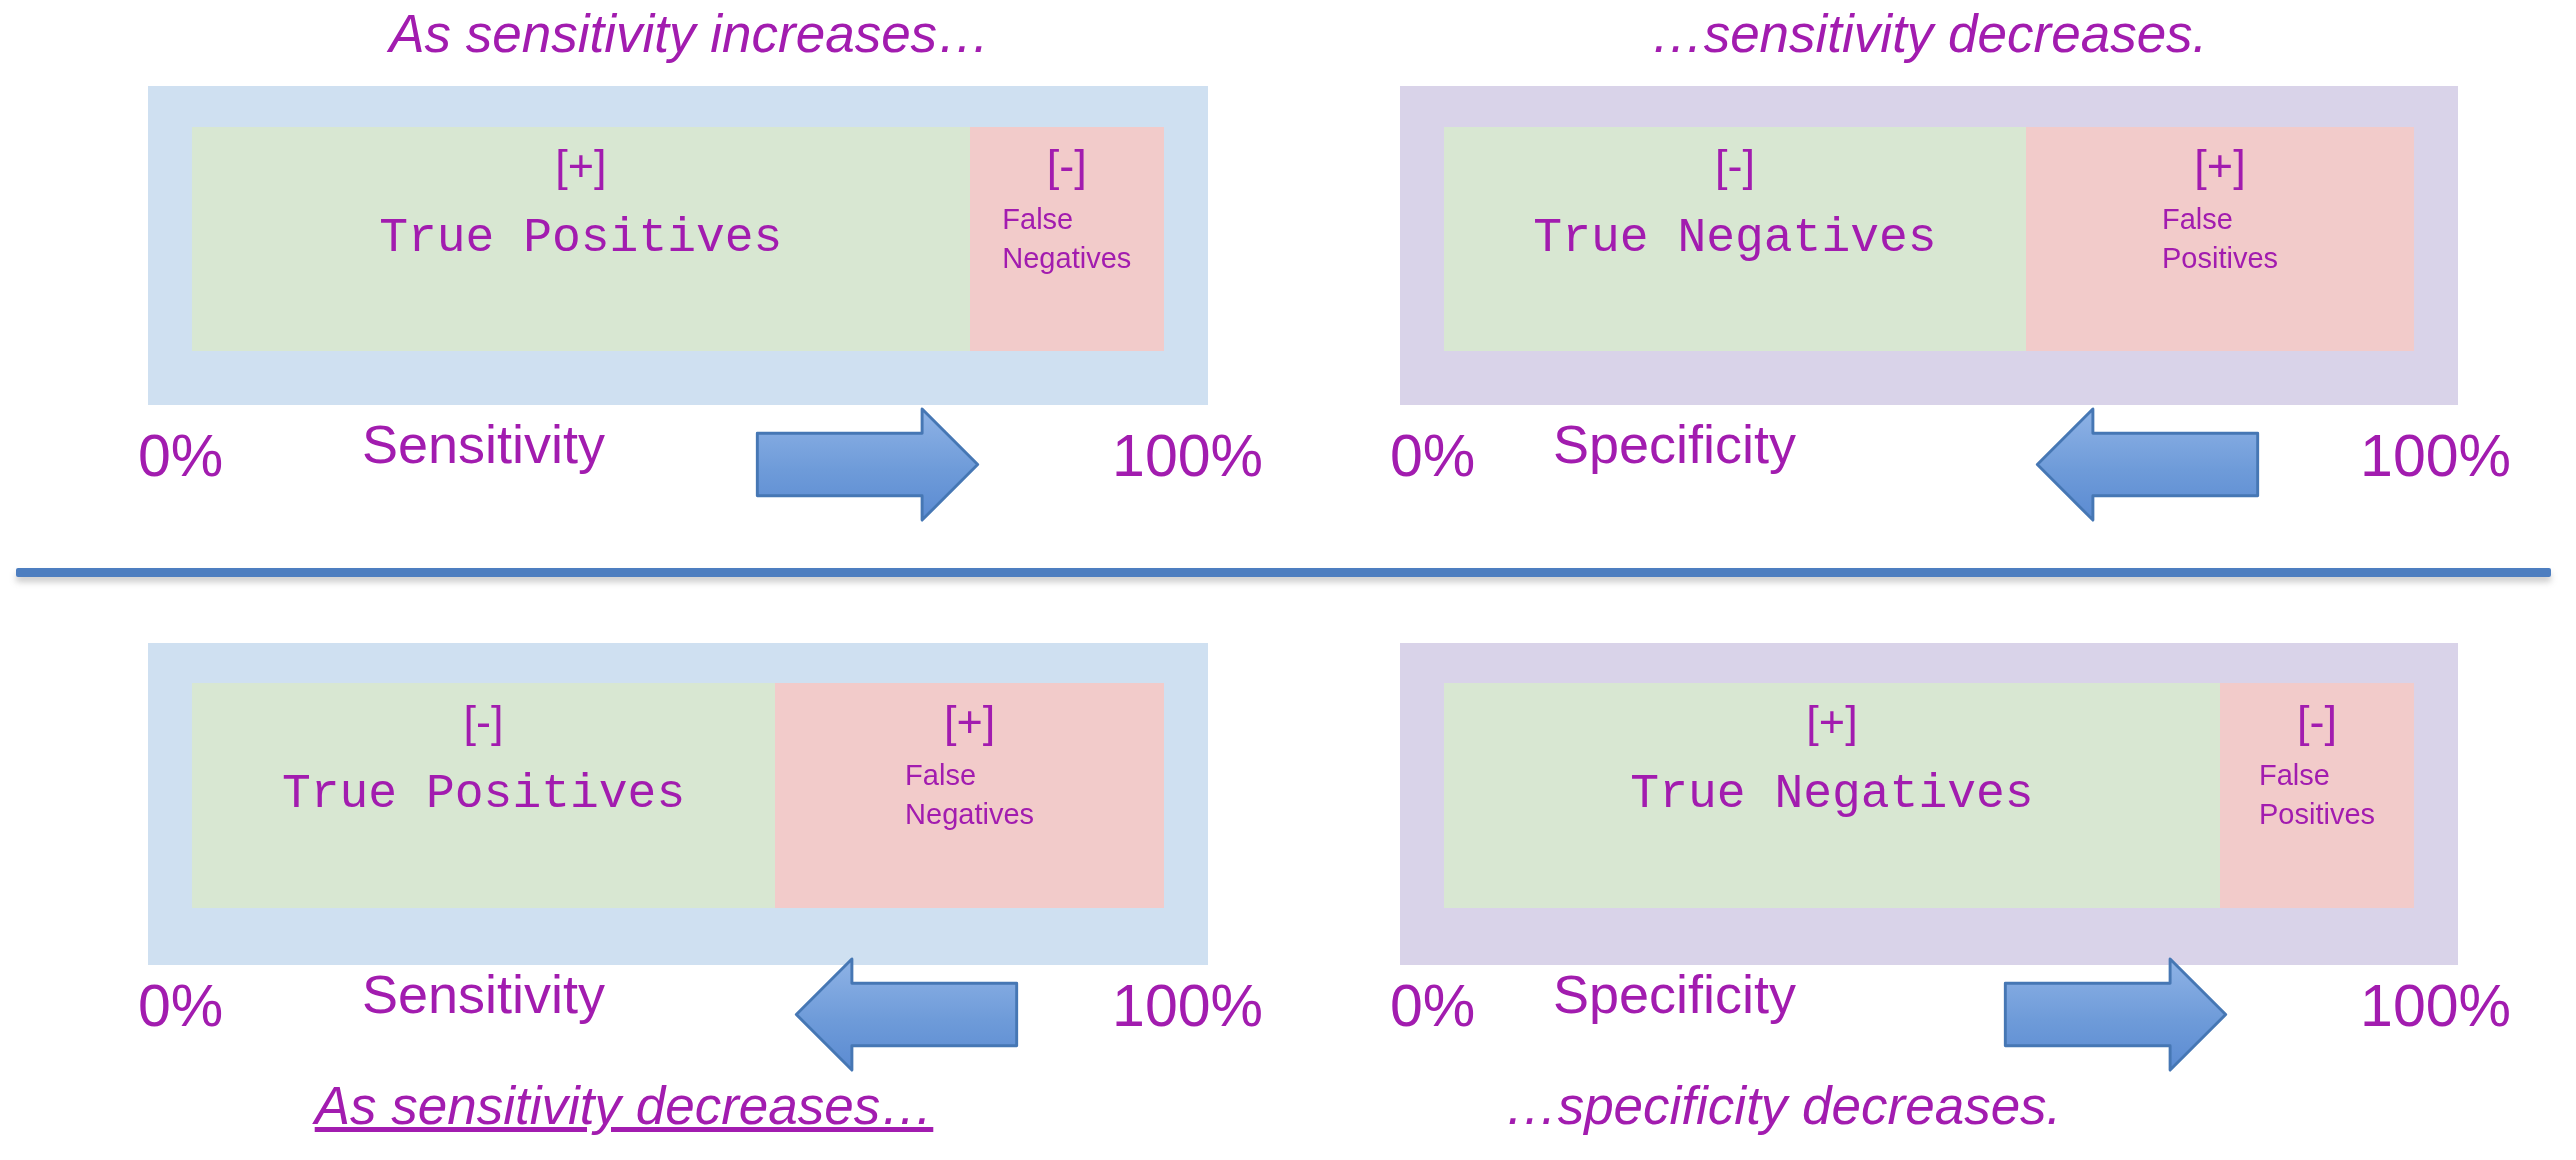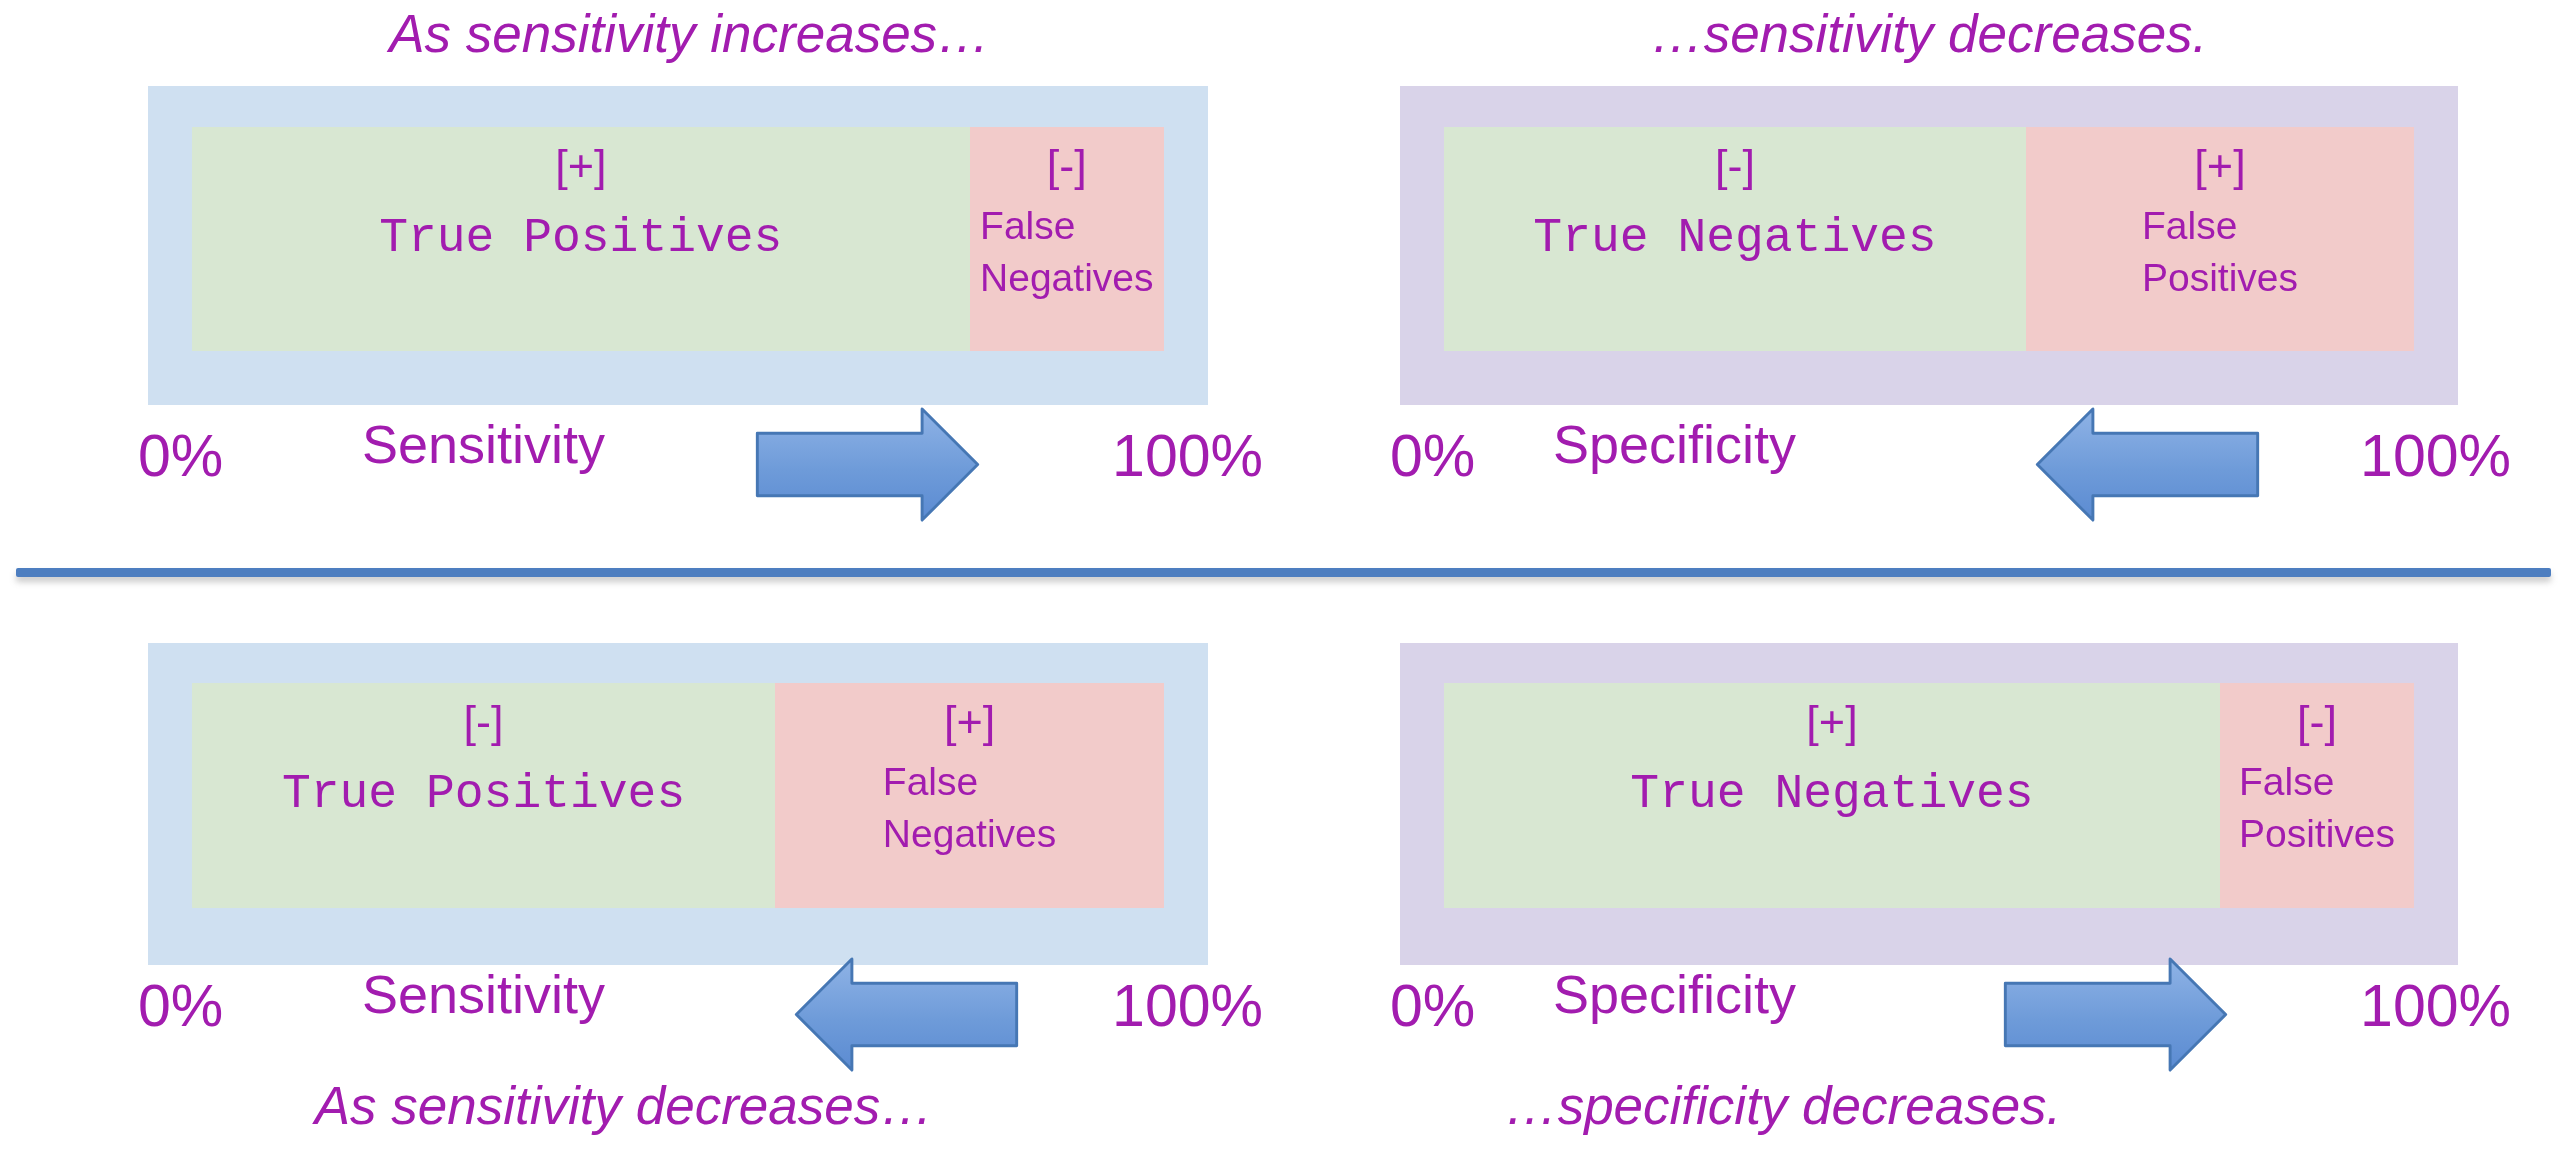--- a/index.html
+++ b/index.html
@@ -15,40 +15,40 @@
   .caption{
     position:absolute;
     font-style:italic;
     font-size:53px;
     line-height:1.15;
     text-align:center;
     white-space:nowrap;
   }
   .cap-tl{left:148px;top:3.9px;width:1060px;transform:translateX(11.7px);}
   .cap-tr{left:1400px;top:3.9px;width:1058px;}
-  .cap-bl{left:148px;top:1076px;width:1060px;transform:translateX(-54px);}
+  .cap-bl{left:148px;top:1076px;width:1060px;transform:translateX(-54px);text-decoration:underline;}
   .cap-br{left:1400px;top:1076px;width:1058px;transform:translateX(-146px);}
 
   
   .box{position:absolute;box-sizing:border-box;}
   .box-tl{left:148px;top:86px;width:1060px;height:319px;padding:41px 44px 54px;}
   .box-tr{left:1400px;top:86px;width:1058px;height:319px;padding:41px 44px 54px;}
   .box-bl{left:148px;top:643px;width:1060px;height:322px;padding:40px 44px 57px;}
   .box-br{left:1400px;top:643px;width:1058px;height:322px;padding:40px 44px 57px;}
 
   .inner{display:flex;width:100%;height:100%;}
   .region{
     height:100%;
     display:flex;flex-direction:column;align-items:center;
     box-sizing:border-box;
     overflow:hidden;
   }
   .sign{font-size:45px;line-height:1.2;margin-top:11.7px;}
   .region-label{font-size:48px;line-height:1.2;margin-top:17.6px;white-space:nowrap;font-family:Liberation Mono, monospace;}
-  .small-block{margin-top:7.8px;text-align:left;font-size:39px;line-height:1.32;}
+  .small-block{margin-top:7.8px;text-align:left;font-size:29px;line-height:1.32;}
 
   
   .scale-row{position:absolute;height:122px;}
   .row-tl{left:138px;top:402px;width:1125px;}
   .row-tr{left:1390px;top:402px;width:1121px;}
   .row-bl{left:138px;top:952px;width:1125px;}
   .row-br{left:1390px;top:952px;width:1121px;}
 
   .pct{position:absolute;font-size:59px;line-height:1.1;top:21.5px;}
   .pct-min{left:0;}

